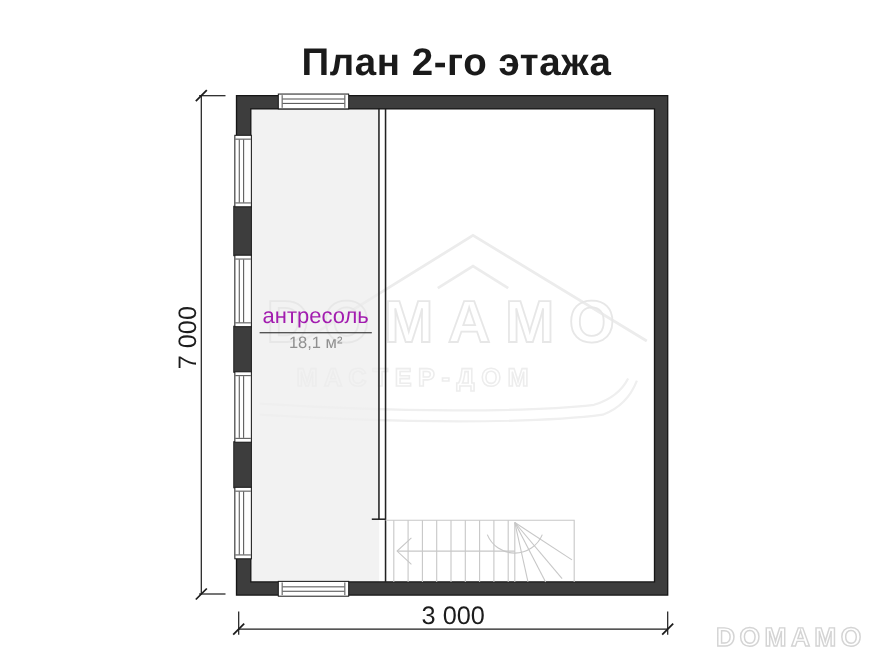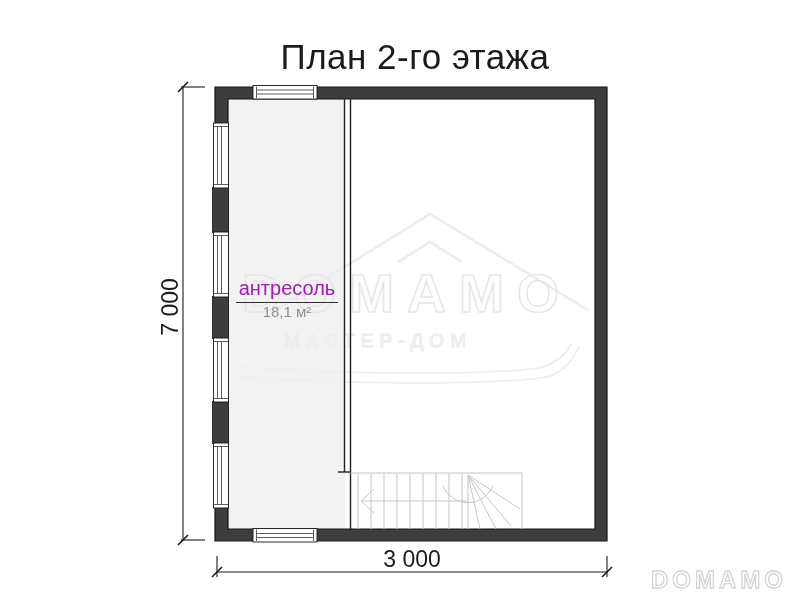--- a/index.html
+++ b/index.html
@@ -3,32 +3,32 @@
 <meta charset="utf-8">
 <style>
   html,body{margin:0;padding:0;background:#fff;}
   .stage{
     position:relative;width:800px;height:600px;background:#ffffff;overflow:hidden;
     font-family:"Liberation Sans","DejaVu Sans",sans-serif;
   }
   .abs{position:absolute;}
   .page-title{
     left:0;right:0;top:14px;margin-left:30px;text-align:center;
-    font-size:35px;font-weight:400;color:#1a1a1a;letter-spacing:0.5px;
+    font-size:35px;font-weight:700;color:#1a1a1a;letter-spacing:0.5px;
   }
   svg.layer{position:absolute;left:0;top:0;width:800px;height:600px;}
   
   .wm-big{
     left:200px;top:262px;width:414px;text-align:center;
     font-size:54px;font-weight:700;letter-spacing:13px;
     color:transparent;-webkit-text-stroke:1.6px #e7e7e7;
   }
   .wm-sub{
     left:212px;top:330px;width:332px;text-align:center;
-    font-size:19px;font-weight:400;letter-spacing:6px;
+    font-size:23px;font-weight:700;letter-spacing:6px;
     color:transparent;-webkit-text-stroke:1.4px #ededed;
   }
   .room-name-wrap{left:229px;top:277px;width:116px;text-align:center;}
   .room-name{
     display:inline-block;font-size:20px;color:#a21caf;
     border-bottom:1.5px solid #2e2e2e;padding:0 3px 2px 3px;
   }
   .room-area{left:229px;top:303px;width:116px;text-align:center;
     font-size:15px;color:#909090;}
   .dim{font-size:23px;color:#1c1c1c;}

